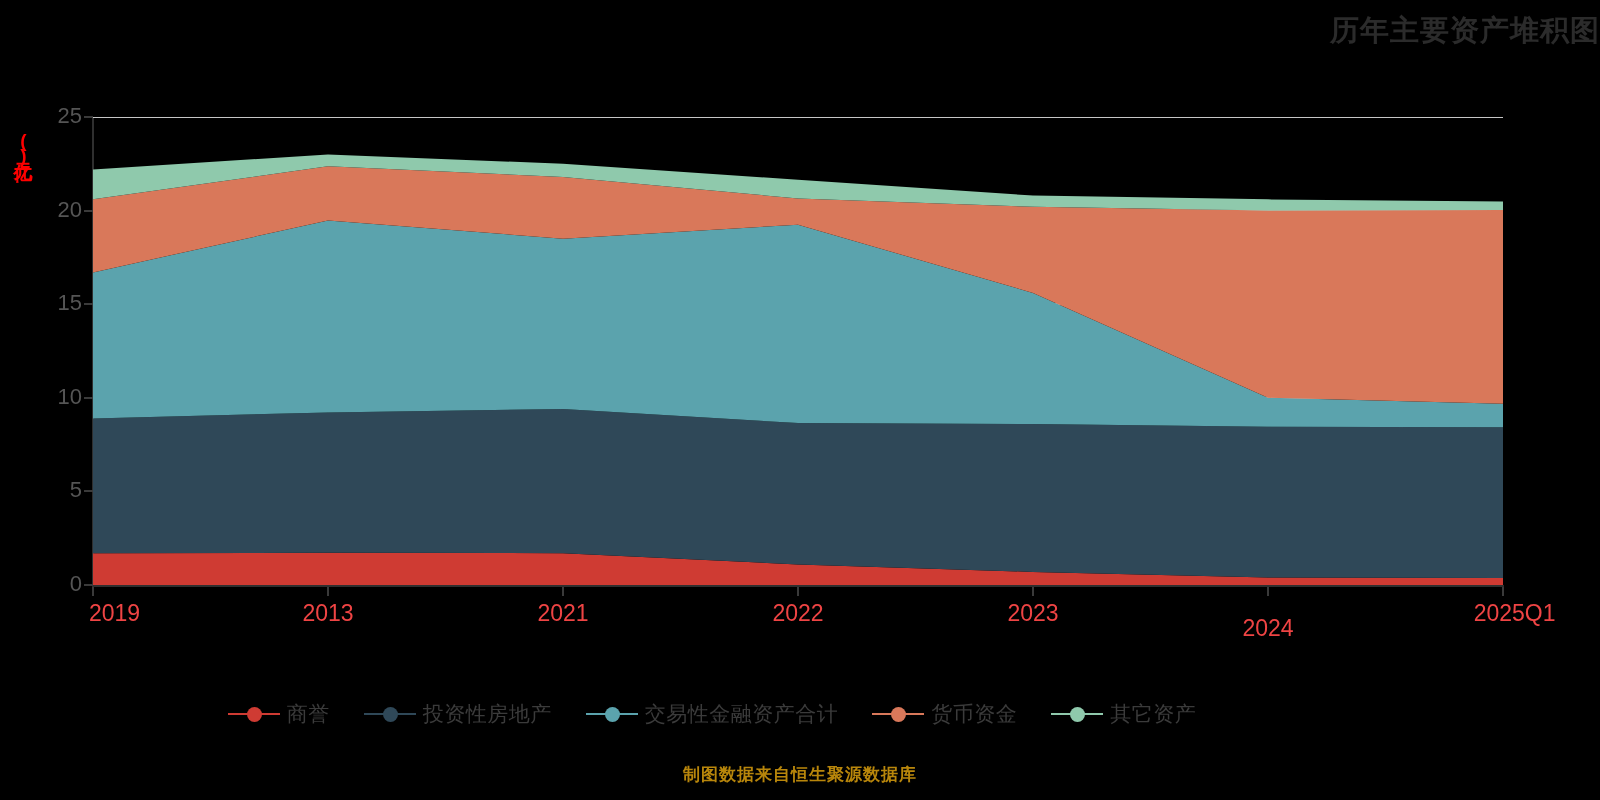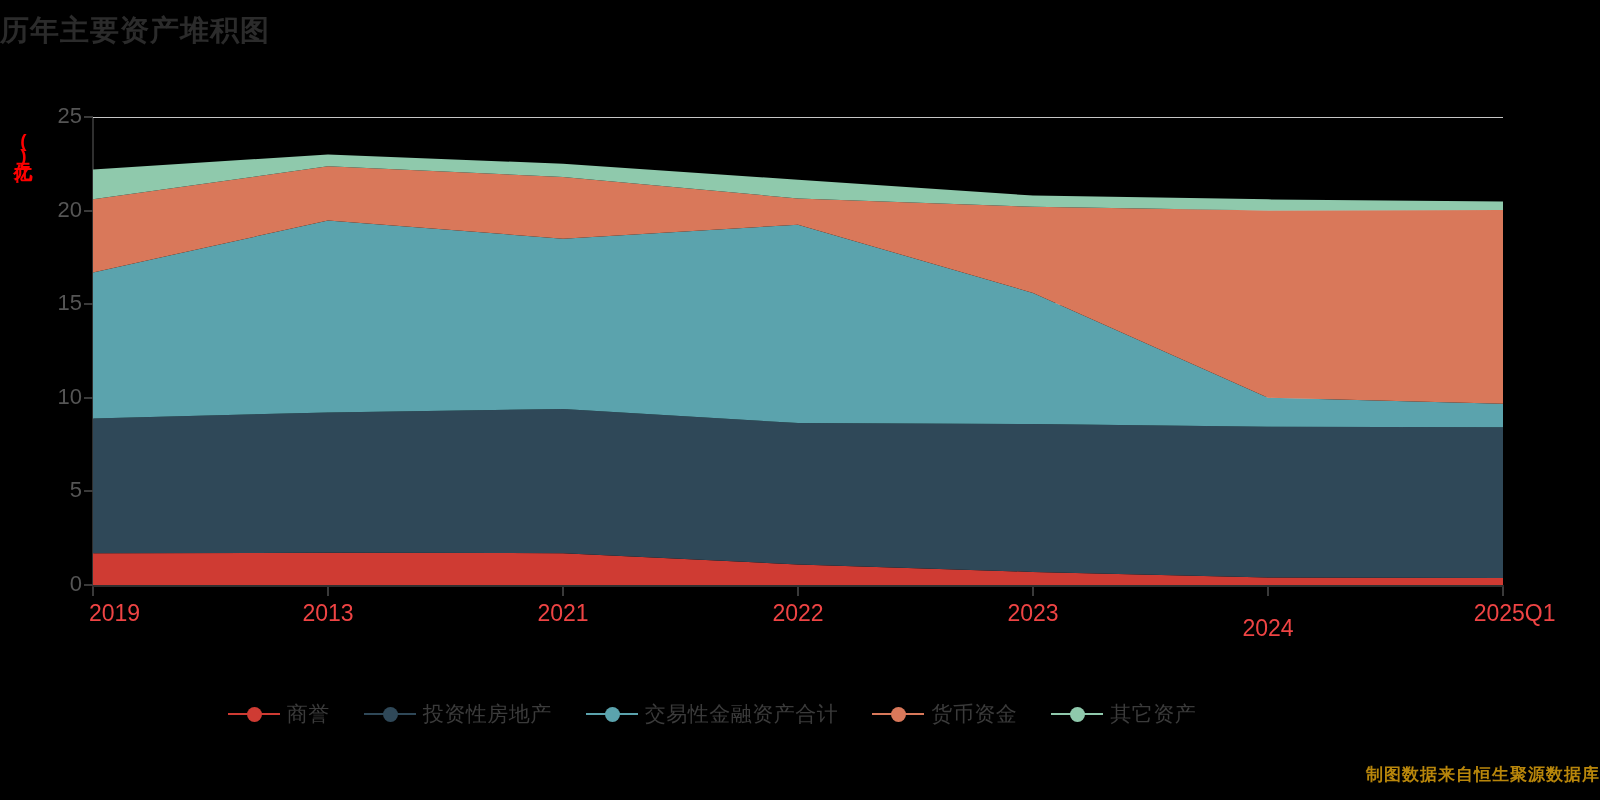--- a/index.html
+++ b/index.html
@@ -14,21 +14,21 @@
     position: relative;
     width: 1600px; height: 800px;
     background: #000000;
   }
 
   
   #chart-title {
     position: absolute;
     left: 0; top: 10px;
     width: 1600px;
-    text-align: left;
+    text-align: right;
     font-size: 29px;
     font-weight: bold;
     color: #2b2b2b;
     letter-spacing: 1px;
     line-height: 40px;
     white-space: nowrap;
   }
 
   
   #plot-area {
@@ -133,21 +133,21 @@
     font-size: 21px;
     color: #3b3b3b;
     letter-spacing: 0.5px;
   }
 
   
   #footer-note {
     position: absolute;
     left: 0; top: 763px;
     width: 1600px;
-    text-align: right;
+    text-align: center;
     font-size: 17px;
     font-weight: bold;
     color: #b8860b;
     letter-spacing: 1px;
     white-space: nowrap;
   }
 </style>
 </head>
 <body>
 

